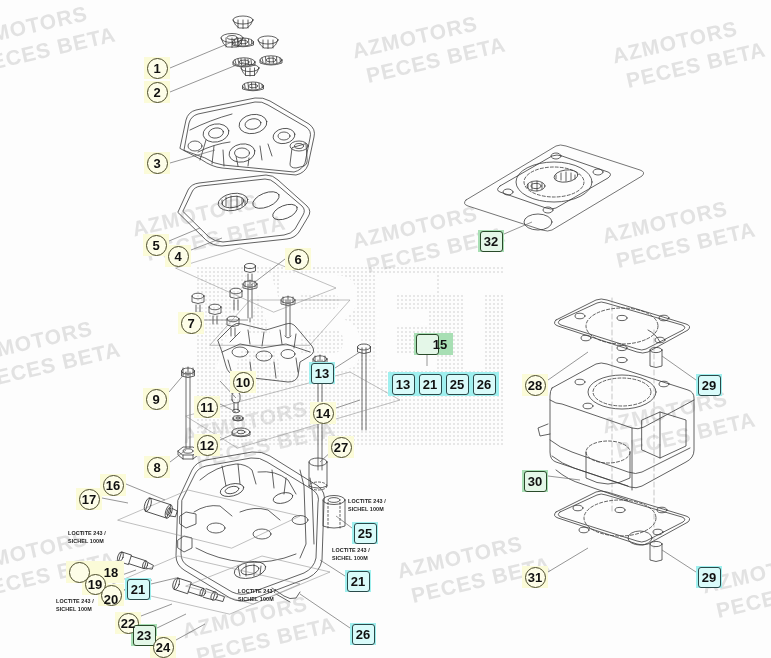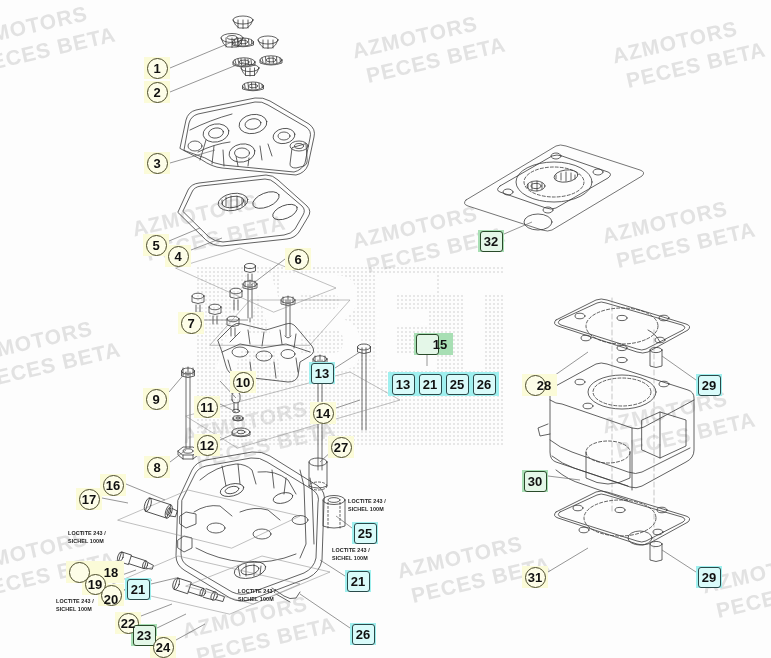--- a/index.html
+++ b/index.html
@@ -610,21 +610,21 @@
       </div>
       <div class="cal c" style="left: 352px; top: 522px;">
         <span>25</span>
       </div>
       <div class="cal c" style="left: 350px; top: 623px;">
         <span>26</span>
       </div>
       <div class="cal y" style="left: 328px; top: 436px;">
         <span>27</span>
       </div>
-      <div class="cal y" style="left: 522px; top: 374px; padding-left: 9px;">
+      <div class="cal y" style="left: 522px; top: 374px;">
         <span>28</span>
       </div>
       <div class="cal c" style="left: 696px; top: 374px;">
         <span>29</span>
       </div>
       <div class="cal g" style="left: 522px; top: 470px;">
         <span>30</span>
       </div>
       <div class="cal y" style="left: 522px; top: 566px;">
         <span>31</span>

